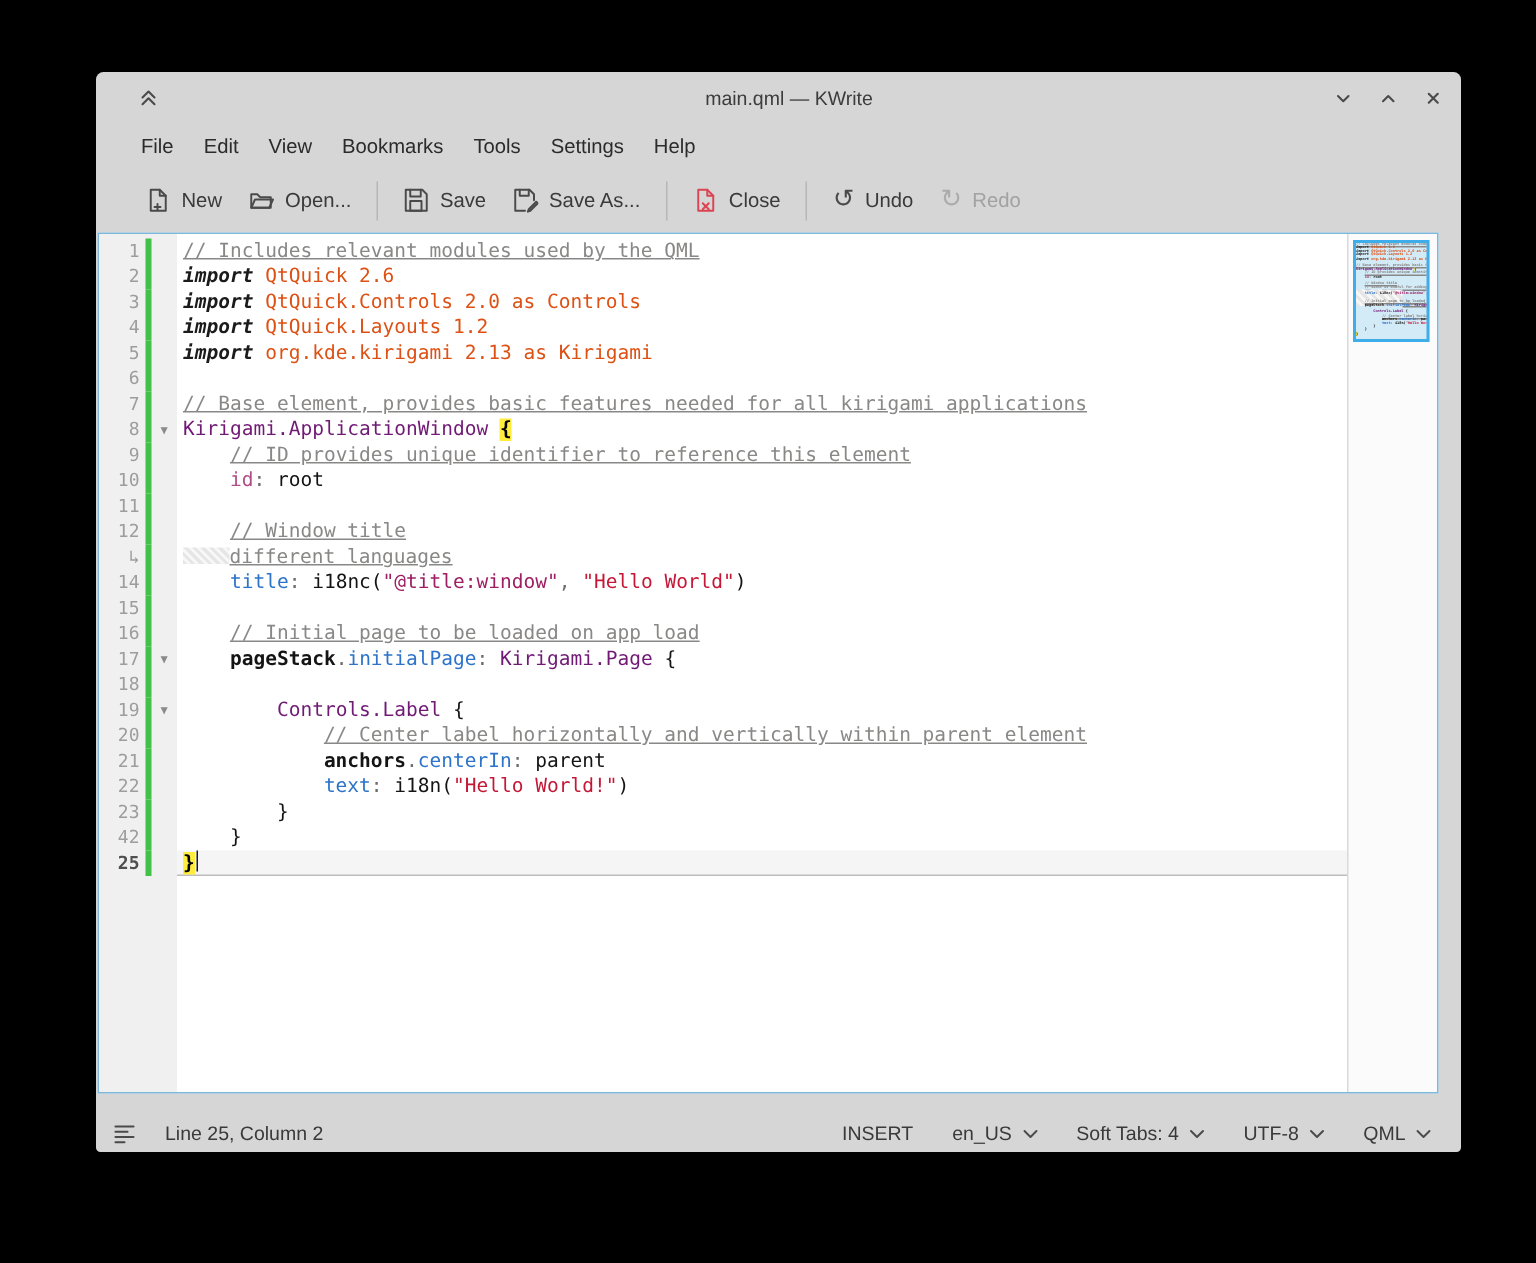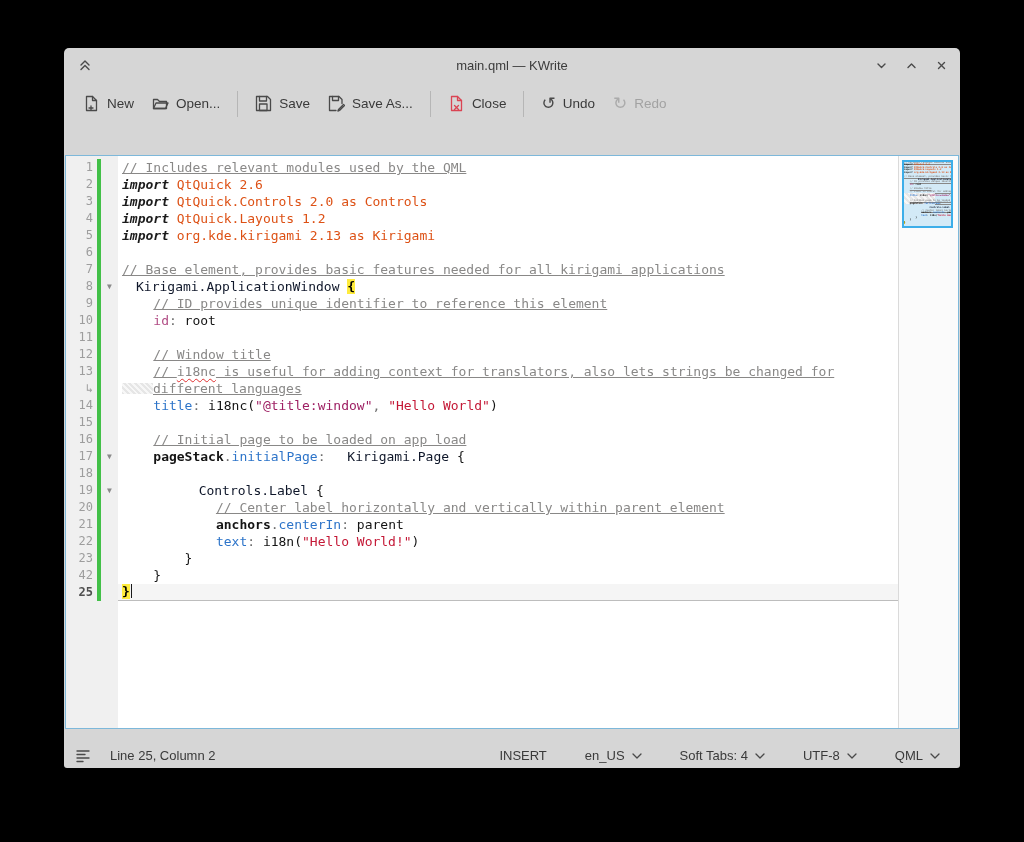--- a/index.html
+++ b/index.html
@@ -1,19 +1,19 @@
 <!DOCTYPE html>
 <html><head>
 <meta charset="utf-8">
 <style>
   html,body{margin:0;padding:0;}
   body{width:1024px;height:842px;background:#000;position:relative;overflow:hidden;
        font-family:"Liberation Sans",sans-serif;-webkit-font-smoothing:antialiased;}
   .window{position:absolute;left:64px;top:48px;width:896px;height:720px;background:#d6d6d6;
-          border-radius:5px 5px 3px 3px;box-shadow:0 8px 30px rgba(0,0,0,.6);}
+          border-radius:5px 5px 3px 3px;box-shadow:0 8px 30px rgba(0,0,0,.6);padding-left:14px;}
   
   .titlebar{position:relative;height:34px;display:flex;align-items:center;}
   .titlebar .title{position:absolute;left:0;right:0;text-align:center;font-size:13px;color:#3c3c3c;}
   .tb-left{margin-left:12px;display:flex;align-items:center;z-index:2;}
   .tb-right{position:absolute;right:10px;display:flex;gap:12px;align-items:center;z-index:2;}
   .winbtn{width:18px;height:18px;display:flex;align-items:center;justify-content:center;cursor:default;}
   svg.thin{stroke:#4a4a4a;stroke-width:1.4;fill:none;stroke-linecap:round;stroke-linejoin:round;}
   
   .menubar{height:30px;display:flex;align-items:center;padding-left:6px;}
   .menu-item{padding:4px 10px;font-size:13.5px;color:#2b2b2b;border-radius:3px;}
@@ -40,41 +40,41 @@
   .g-fold{width:17px;flex:none;text-align:center;font-size:8px;color:#8a8a8a;}
   .ltext{flex:1;padding-left:4px;}
   .crow.cur .ltext{background:#f5f5f5;border-bottom:1px solid #bdbdbd;height:16px;line-height:16px;}
   .caret{display:inline-block;width:1px;height:14px;background:#1a1a1a;vertical-align:-2px;margin-left:1px;}
   
   .c-tx{color:#141414;}
   .c-cm{color:#898887;text-decoration:underline;}
   .c-cmsp{color:#898887;text-decoration:underline wavy #e03030 1px;text-underline-offset:2px;}
   .c-kw{color:#1b1b1b;font-weight:bold;font-style:italic;}
   .c-im{color:#dd5115;}
-  .c-ty{color:#0f172a;margin-left:14px;}
+  .c-ty{color:#701a75;}
   .c-pr{color:#2d74c9;}
   .c-idp{color:#b14d85;}
   .c-st{color:#c41836;}
   .c-stc{color:#9e1f63;}
   .c-pu{color:#6e6e6e;}
   .c-bd{color:#141414;font-weight:bold;}
   .c-br{background:#ffec3d;color:#000;font-weight:bold;}
   .c-ib{display:inline-block;width:31px;height:11px;vertical-align:-1px;
         background:repeating-linear-gradient(45deg,#e6e6e6 0 2px,#f7f7f7 2px 4px);}
   
   .minimap{position:absolute;right:0;top:0;bottom:0;width:59px;background:#fbfbfb;border-left:1px solid #dadada;}
   .mini-view{position:absolute;left:3px;top:4px;width:47px;height:64px;border:2px solid #3daee9;
              background:#d3eaf7;overflow:hidden;}
   .mrow{height:2.4px;line-height:2.4px;font-size:2.4px;white-space:pre;font-family:"DejaVu Sans Mono",monospace;font-weight:bold;}
   
   .statusbar{position:absolute;left:0;right:0;bottom:0;height:25px;display:flex;align-items:center;
              font-size:13px;color:#3a3a3a;border-radius:0 0 3px 3px;}
   .sb-left{display:flex;align-items:center;gap:18px;margin-left:12px;}
   .sb-right{margin-left:auto;display:flex;align-items:center;gap:14px;margin-right:14px;}
-  .sb-item{display:flex;align-items:center;gap:7px;padding:4px 6px;border-radius:3px;margin-left:12px;}
+  .sb-item{display:flex;align-items:center;gap:7px;padding:4px 6px;border-radius:3px;}
   .chev{width:10px;height:6px;display:block;}
   .chev polyline{fill:none;stroke:#4a4a4a;stroke-width:1.3;stroke-linecap:round;stroke-linejoin:round;}
 </style>
 </head>
 <body>
 
 <div class="window">
 
   <div class="titlebar">
     <div class="title">main.qml — KWrite</div>
@@ -99,20 +99,29 @@
       </span>
       <span class="winbtn">
         <svg class="thin" width="13" height="13" viewBox="0 0 13 13">
             <line x1="3.5" y1="3.5" x2="9.5" y2="9.5"></line>
             <line x1="9.5" y1="3.5" x2="3.5" y2="9.5"></line>
           </svg>
       </span>
     </div>
   </div>
 
+  <div class="menubar">
+    <span class="menu-item">File</span>
+    <span class="menu-item">Edit</span>
+    <span class="menu-item">View</span>
+    <span class="menu-item">Bookmarks</span>
+    <span class="menu-item">Tools</span>
+    <span class="menu-item">Settings</span>
+    <span class="menu-item">Help</span>
+  </div>
 
   <div class="toolbar">
     <div class="tool-btn">
       <svg class="uicon" viewBox="0 0 17 17">
         <path d="M3.5 1.5 h6 l4 4 v10 h-10 z"></path>
           <path d="M9.5 1.5 v4 h4"></path>
           <line x1="6" y1="13" x2="10" y2="13"></line>
           <line x1="8" y1="11" x2="8" y2="15"></line>
       </svg>
       <span>New</span>
@@ -170,21 +179,20 @@
         <div class="crow"><span class="g-num">3</span><span class="g-green"></span><span class="g-fold"></span><span class="ltext"><span class="c-kw">import</span><span class="c-tx"> </span><span class="c-im">QtQuick.Controls 2.0 as Controls</span></span></div>
         <div class="crow"><span class="g-num">4</span><span class="g-green"></span><span class="g-fold"></span><span class="ltext"><span class="c-kw">import</span><span class="c-tx"> </span><span class="c-im">QtQuick.Layouts 1.2</span></span></div>
         <div class="crow"><span class="g-num">5</span><span class="g-green"></span><span class="g-fold"></span><span class="ltext"><span class="c-kw">import</span><span class="c-tx"> </span><span class="c-im">org.kde.kirigami 2.13 as Kirigami</span></span></div>
         <div class="crow"><span class="g-num">6</span><span class="g-green"></span><span class="g-fold"></span><span class="ltext"></span></div>
         <div class="crow"><span class="g-num">7</span><span class="g-green"></span><span class="g-fold"></span><span class="ltext"><span class="c-cm">// Base element, provides basic features needed for all kirigami applications</span></span></div>
         <div class="crow"><span class="g-num">8</span><span class="g-green"></span><span class="g-fold">▼</span><span class="ltext"><span class="c-ty">Kirigami.ApplicationWindow</span><span class="c-tx"> </span><span class="c-br">{</span></span></div>
         <div class="crow"><span class="g-num">9</span><span class="g-green"></span><span class="g-fold"></span><span class="ltext"><span class="c-tx">    </span><span class="c-cm">// ID provides unique identifier to reference this element</span></span></div>
         <div class="crow"><span class="g-num">10</span><span class="g-green"></span><span class="g-fold"></span><span class="ltext"><span class="c-tx">    </span><span class="c-idp">id</span><span class="c-pu">:</span><span class="c-tx"> root</span></span></div>
         <div class="crow"><span class="g-num">11</span><span class="g-green"></span><span class="g-fold"></span><span class="ltext"></span></div>
         <div class="crow"><span class="g-num">12</span><span class="g-green"></span><span class="g-fold"></span><span class="ltext"><span class="c-tx">    </span><span class="c-cm">// Window title</span></span></div>
-        <div class="crow"><span class="g-num">13</span><span class="g-green"></span><span class="g-fold"></span><span class="ltext"><span class="c-tx">    </span><span class="c-cm">// </span><span class="c-cmsp">i18nc</span><span class="c-cm"> is useful for adding context for translators, also lets strings be changed for</span></span></div>
         <div class="crow"><span class="g-num">↳</span><span class="g-green"></span><span class="g-fold"></span><span class="ltext"><span class="c-ib"></span><span class="c-cm">different languages</span></span></div>
         <div class="crow"><span class="g-num">14</span><span class="g-green"></span><span class="g-fold"></span><span class="ltext"><span class="c-tx">    </span><span class="c-pr">title</span><span class="c-pu">:</span><span class="c-tx"> i18nc(</span><span class="c-stc">"@title:window"</span><span class="c-pu">,</span><span class="c-tx"> </span><span class="c-st">"Hello World"</span><span class="c-tx">)</span></span></div>
         <div class="crow"><span class="g-num">15</span><span class="g-green"></span><span class="g-fold"></span><span class="ltext"></span></div>
         <div class="crow"><span class="g-num">16</span><span class="g-green"></span><span class="g-fold"></span><span class="ltext"><span class="c-tx">    </span><span class="c-cm">// Initial page to be loaded on app load</span></span></div>
         <div class="crow"><span class="g-num">17</span><span class="g-green"></span><span class="g-fold">▼</span><span class="ltext"><span class="c-tx">    </span><span class="c-bd">pageStack</span><span class="c-pu">.</span><span class="c-pr">initialPage</span><span class="c-pu">:</span><span class="c-tx"> </span><span class="c-ty">Kirigami.Page</span><span class="c-tx"> {</span></span></div>
         <div class="crow"><span class="g-num">18</span><span class="g-green"></span><span class="g-fold"></span><span class="ltext"></span></div>
         <div class="crow"><span class="g-num">19</span><span class="g-green"></span><span class="g-fold">▼</span><span class="ltext"><span class="c-tx">        </span><span class="c-ty">Controls.Label</span><span class="c-tx"> {</span></span></div>
         <div class="crow"><span class="g-num">20</span><span class="g-green"></span><span class="g-fold"></span><span class="ltext"><span class="c-tx">            </span><span class="c-cm">// Center label horizontally and vertically within parent element</span></span></div>
         <div class="crow"><span class="g-num">21</span><span class="g-green"></span><span class="g-fold"></span><span class="ltext"><span class="c-tx">            </span><span class="c-bd">anchors</span><span class="c-pu">.</span><span class="c-pr">centerIn</span><span class="c-pu">:</span><span class="c-tx"> parent</span></span></div>
         <div class="crow"><span class="g-num">22</span><span class="g-green"></span><span class="g-fold"></span><span class="ltext"><span class="c-tx">            </span><span class="c-pr">text</span><span class="c-pu">:</span><span class="c-tx"> i18n(</span><span class="c-st">"Hello World!"</span><span class="c-tx">)</span></span></div>

